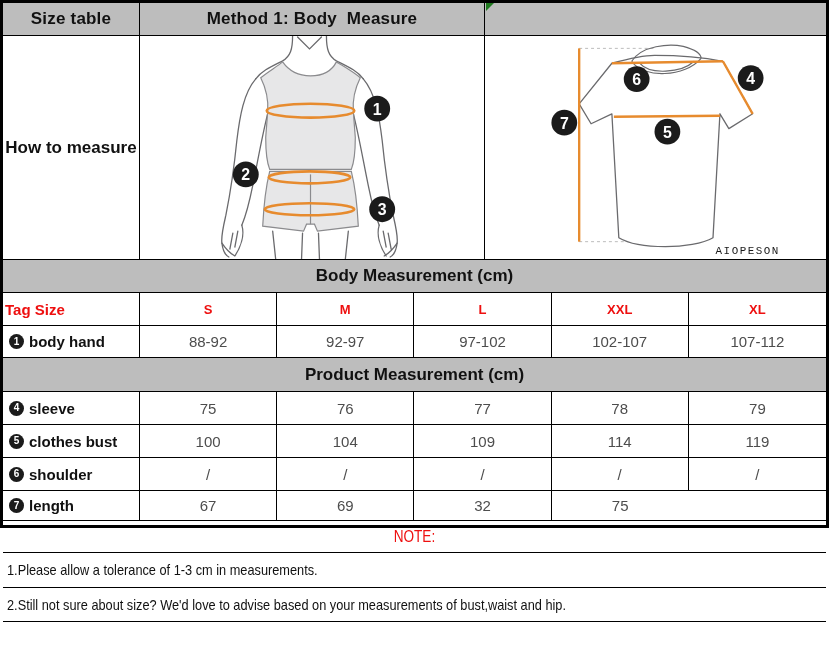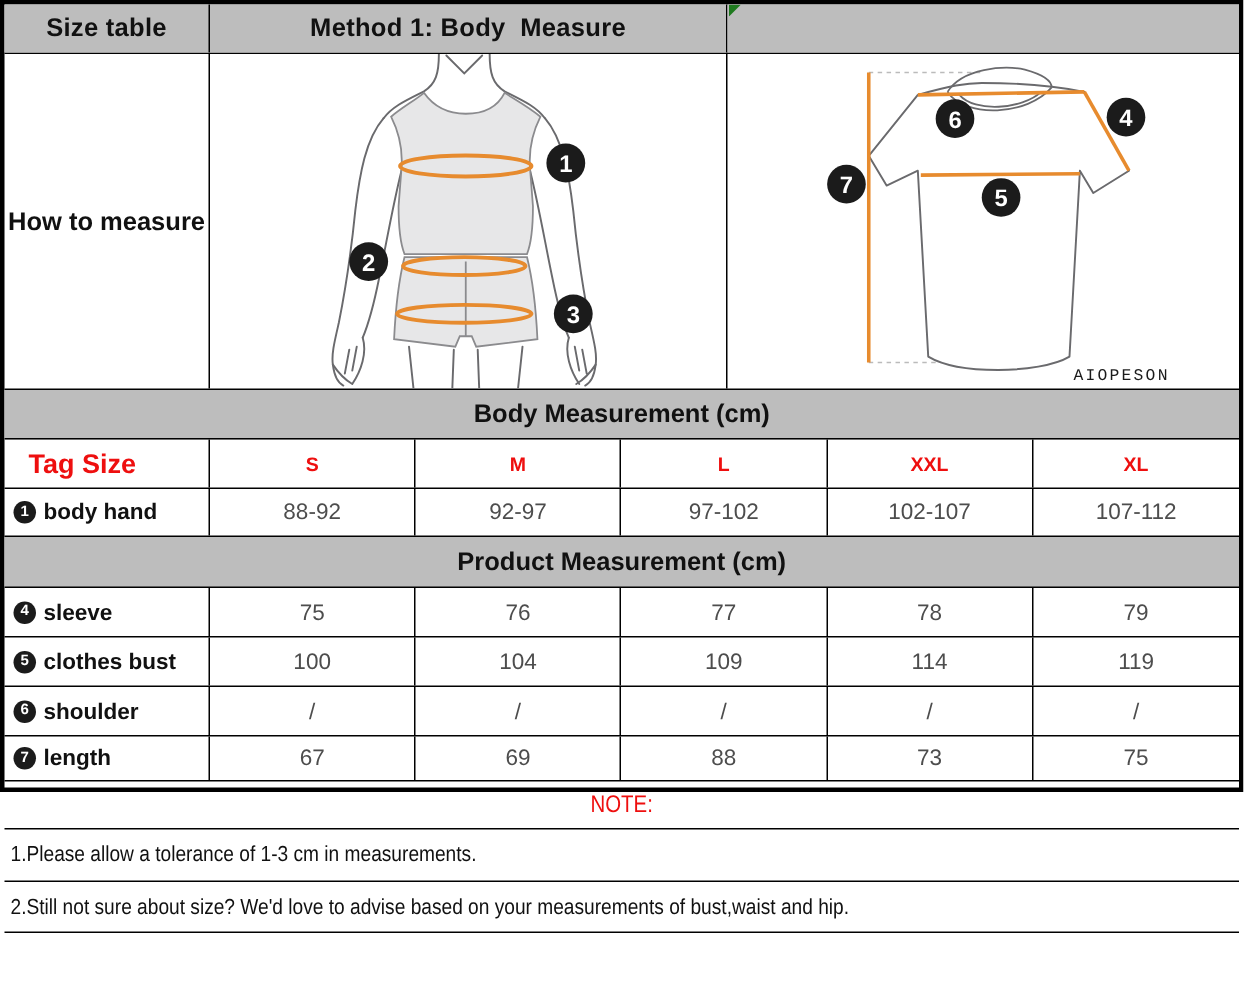--- a/index.html
+++ b/index.html
@@ -23,21 +23,21 @@
   .row:last-child{border-bottom:none;}
   .grid3{grid-template-columns:137px 345px 1fr;}
   .grid6{grid-template-columns:137px repeat(5,1fr);}
   .cell{display:flex;align-items:center;justify-content:center;border-right:1px solid var(--c-line);min-width:0;min-height:0;overflow:hidden;position:relative;}
   .cell:last-child{border-right:none;}
   .gray{background:var(--c-gray);}
   .hdr{font-weight:bold;font-size:17px;letter-spacing:.2px;}
   .section-title{font-weight:bold;font-size:17px;display:flex;align-items:center;justify-content:center;border-bottom:1px solid var(--c-line);}
   .howto{font-weight:bold;font-size:17px;text-align:center;line-height:1.6;padding:0 1px;}
   .sizehead{color:var(--c-red);font-weight:bold;font-size:13px;}
-  .taghead{color:var(--c-red);font-weight:bold;font-size:18px;justify-content:flex-start;padding-left:16px;}
+  .taghead{color:var(--c-red);font-weight:bold;font-size:15px;justify-content:flex-start;padding-left:2px;}
   .rowlabel{justify-content:flex-start;padding-left:6px;font-weight:bold;font-size:15px;gap:5px;}
   .val{font-size:15px;color:var(--c-val);}
   .badge{
     flex:0 0 auto;width:15px;height:15px;border-radius:50%;background:var(--c-badge);
     color:#fff;font-size:10px;font-weight:bold;display:inline-flex;align-items:center;justify-content:center;line-height:1;
   }
   .note-title{display:flex;align-items:center;justify-content:center;border-bottom:1px solid var(--c-line);}
   .note-title span{color:var(--c-red);font-size:16px;display:inline-block;transform:scaleX(.85);}
   .note-row{display:flex;align-items:center;border-bottom:1px solid var(--c-line);padding-left:4px;text-align:center;}
   .note-row span{font-size:14.5px;display:inline-block;transform:scaleX(.88);transform-origin:0 50%;white-space:nowrap;}
@@ -212,22 +212,21 @@
     <div class="cell val">/</div>
   </div>
 
   <div class="row grid6">
     <div class="cell rowlabel">
       <span class="badge">7</span>
       <span>length</span>
     </div>
     <div class="cell val">67</div>
     <div class="cell val">69</div>
-    <div class="cell val">88</div>
-    <div class="cell val">73</div>
+    <div class="cell val">32</div>
     <div class="cell val">75</div>
   </div>
 
   <div class="note-title">
     <span>NOTE:</span>
   </div>
 
   <div class="note-row">
     <span>1.Please allow a tolerance of 1-3 cm in measurements.</span>
   </div>

